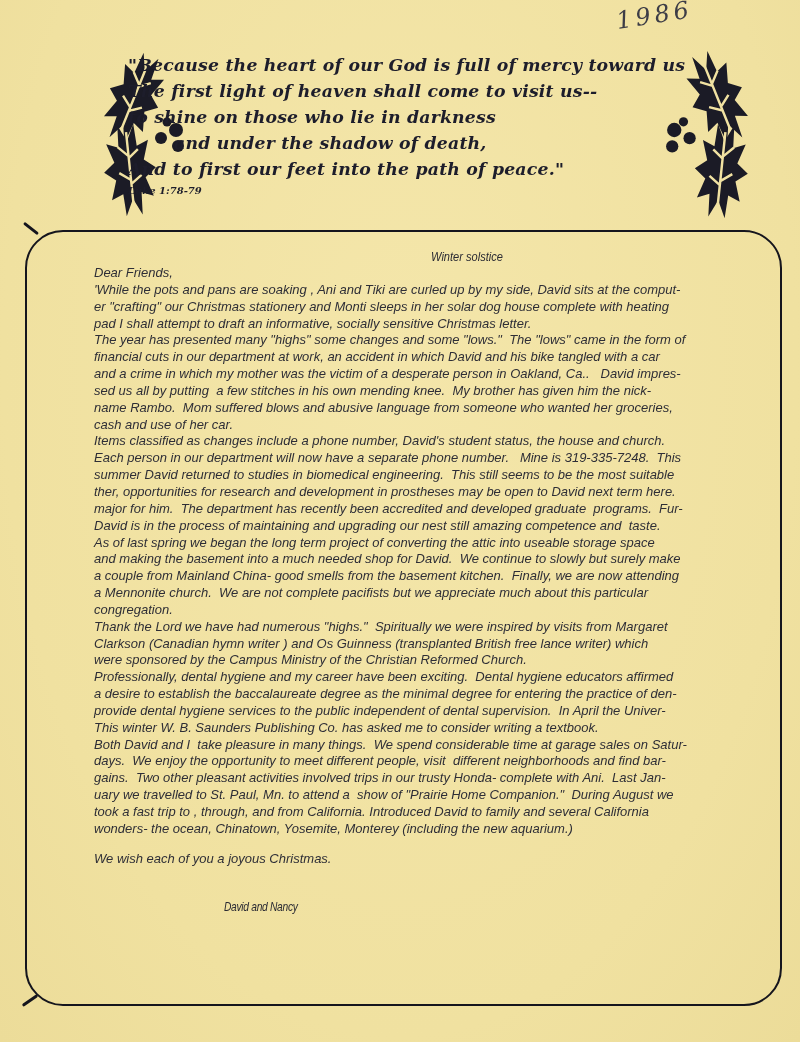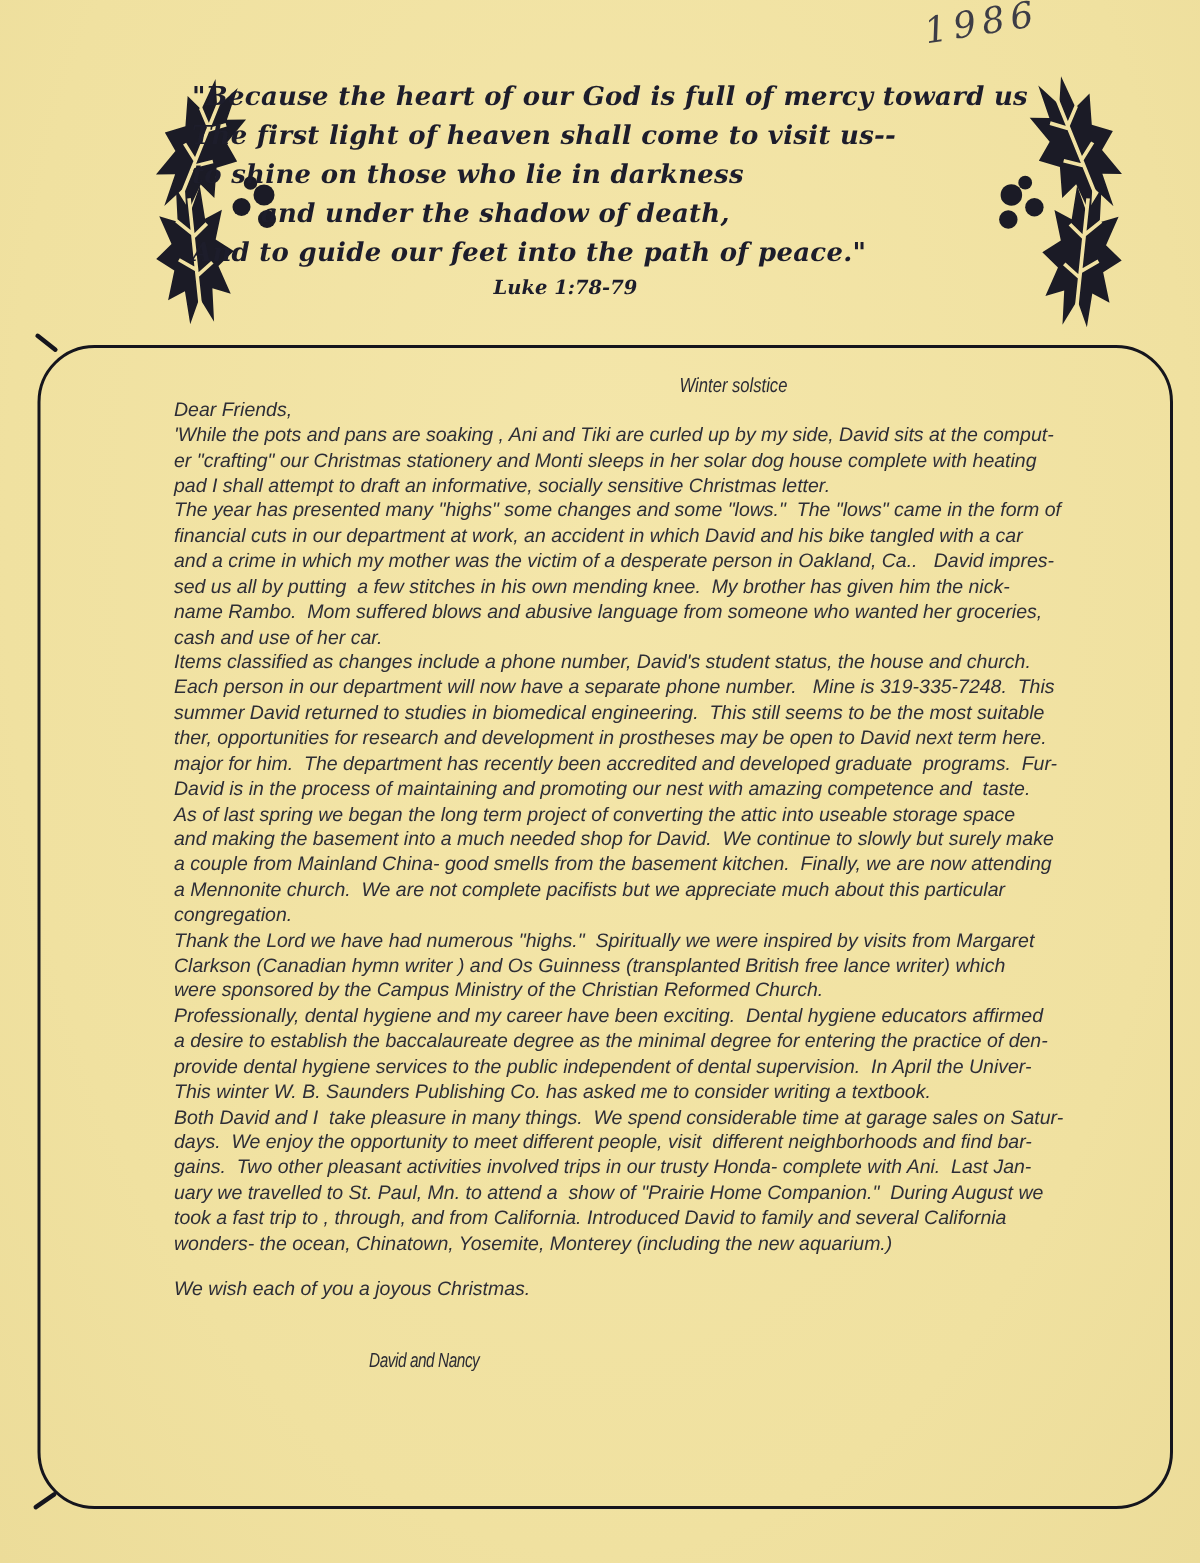--- a/index.html
+++ b/index.html
@@ -23,28 +23,27 @@
   
   .quote{position:absolute;left:128px;top:52px;width:516px;}
   .quote-line{
     font-family:"DejaVu Serif",serif;font-weight:bold;font-style:italic;
     font-size:17.3px;line-height:26px;color:#1d1d2b;white-space:pre;
     letter-spacing:0.2px;
   }
   div.quote-line:nth-of-type(4){padding-left:46px;}
   .quote-attr{
     font-family:"DejaVu Serif",serif;font-weight:bold;font-style:italic;
-    font-size:13px;color:#1d1d2b;text-align:center;padding-right:18px;margin-top:3px;
+    font-size:10px;color:#1d1d2b;text-align:left;padding-right:18px;margin-top:3px;
   }
   
   .letter-box{
     position:absolute;left:25px;top:230px;width:757px;height:776px;
     border:2.5px solid #15151d;border-radius:38px;overflow:hidden;
     box-sizing:border-box;
-    padding-left:22px;
   }
   .corner-tick{position:absolute;background:#15151d;width:18px;height:3px;border-radius:2px;}
   .tick-tl{left:22px;top:227px;transform:rotate(38deg);}
   .tick-bl{left:21px;top:999px;transform:rotate(-35deg);}
   
   .letter-heading{
     margin:17px 0 0 66px;width:660px;text-align:center;
     font-style:italic;font-size:13.5px;color:#2b2b33;
     transform:translateX(44px) scaleX(0.82);
   }
@@ -96,21 +95,21 @@
     <circle cx="83" cy="76" r="4.5" fill="#1b1b26"></circle>
   </svg>
 
   <div class="quote">
     <div class="quote-lines">
 
     <div class="quote-line">"Because the heart of our God is full of mercy toward us</div>
         <div class="quote-line">The first light of heaven shall come to visit us--</div>
         <div class="quote-line">to shine on those who lie in darkness</div>
         <div class="quote-line">and under the shadow of death,</div>
-        <div class="quote-line">And to guide our feet into the path of peace."</div>
+        <div class="quote-line">And to first our feet into the path of peace."</div>
       </div>
     <div class="quote-attr">Luke 1:78-79</div>
   </div>
 
   <div class="corner-tick tick-tl"></div>
   <div class="corner-tick tick-bl"></div>
 
   <div class="letter-box">
     <div class="letter-heading">Winter solstice</div>
     <div class="salutation">Dear Friends,</div>
@@ -123,21 +122,21 @@
         <div class="body-line">financial cuts in our department at work, an accident in which David and his bike tangled with a car</div>
         <div class="body-line">and a crime in which my mother was the victim of a desperate person in Oakland, Ca..   David impres-</div>
         <div class="body-line">sed us all by putting  a few stitches in his own mending knee.  My brother has given him the nick-</div>
         <div class="body-line">name Rambo.  Mom suffered blows and abusive language from someone who wanted her groceries,</div>
         <div class="body-line">cash and use of her car.</div>
         <div class="body-line">Items classified as changes include a phone number, David's student status, the house and church.</div>
         <div class="body-line">Each person in our department will now have a separate phone number.   Mine is 319-335-7248.  This</div>
         <div class="body-line">summer David returned to studies in biomedical engineering.  This still seems to be the most suitable</div>
         <div class="body-line">ther, opportunities for research and development in prostheses may be open to David next term here.</div>
         <div class="body-line">major for him.  The department has recently been accredited and developed graduate  programs.  Fur-</div>
-        <div class="body-line">David is in the process of maintaining and promoting our nest with amazing competence and  taste.</div>
+        <div class="body-line">David is in the process of maintaining and upgrading our nest still amazing competence and  taste.</div>
         <div class="body-line">As of last spring we began the long term project of converting the attic into useable storage space</div>
         <div class="body-line">and making the basement into a much needed shop for David.  We continue to slowly but surely make</div>
         <div class="body-line">a couple from Mainland China- good smells from the basement kitchen.  Finally, we are now attending</div>
         <div class="body-line">a Mennonite church.  We are not complete pacifists but we appreciate much about this particular</div>
         <div class="body-line">congregation.</div>
         <div class="body-line">Thank the Lord we have had numerous "highs."  Spiritually we were inspired by visits from Margaret</div>
         <div class="body-line">Clarkson (Canadian hymn writer ) and Os Guinness (transplanted British free lance writer) which</div>
         <div class="body-line">were sponsored by the Campus Ministry of the Christian Reformed Church.</div>
         <div class="body-line">Professionally, dental hygiene and my career have been exciting.  Dental hygiene educators affirmed</div>
         <div class="body-line">a desire to establish the baccalaureate degree as the minimal degree for entering the practice of den-</div>

